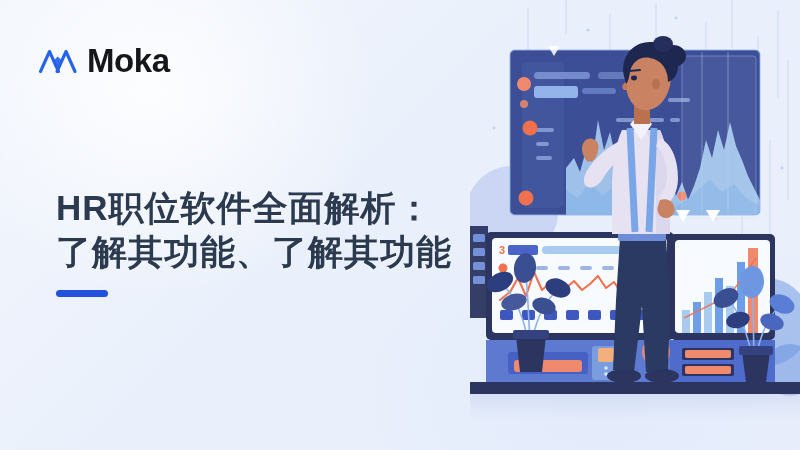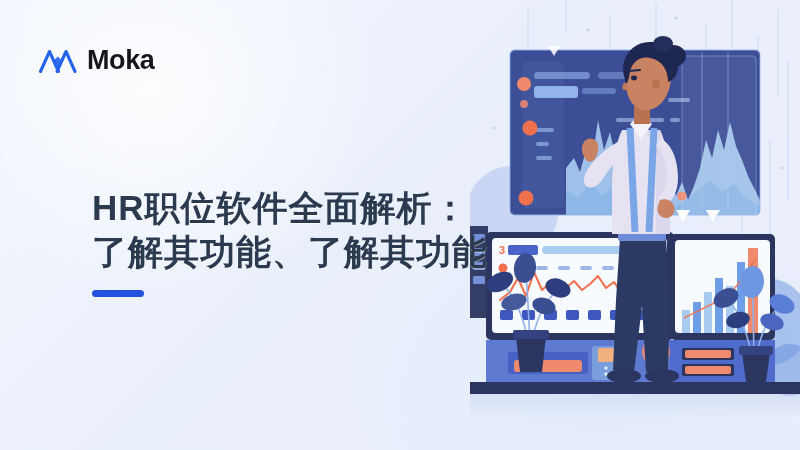--- a/index.html
+++ b/index.html
@@ -40,34 +40,33 @@
     position: absolute;
     left: 38px;
     top: 40px;
     display: flex;
     align-items: center;
     gap: 9px;
     height: 40px;
   }
   .logo-mark { width: 40px; height: 28px; display: block; }
   .logo-word {
-    font-size: 27px;
+    font-size: 33px;
     font-weight: bold;
     letter-spacing: -0.4px;
     color: #15161a;
     line-height: 1;
   }
 
   
   .headline {
     position: absolute;
     left: 56px;
     top: 186px;
     z-index: 6;
-    margin-left: 36px;
   }
   .headline-line {
     font-size: 35px;
     font-weight: bold;
     color: #2b3a4f;
     letter-spacing: 1px;
     line-height: 1.26;
     white-space: nowrap;
     text-shadow: 0 1px 0 rgba(255,255,255,0.5);
   }

